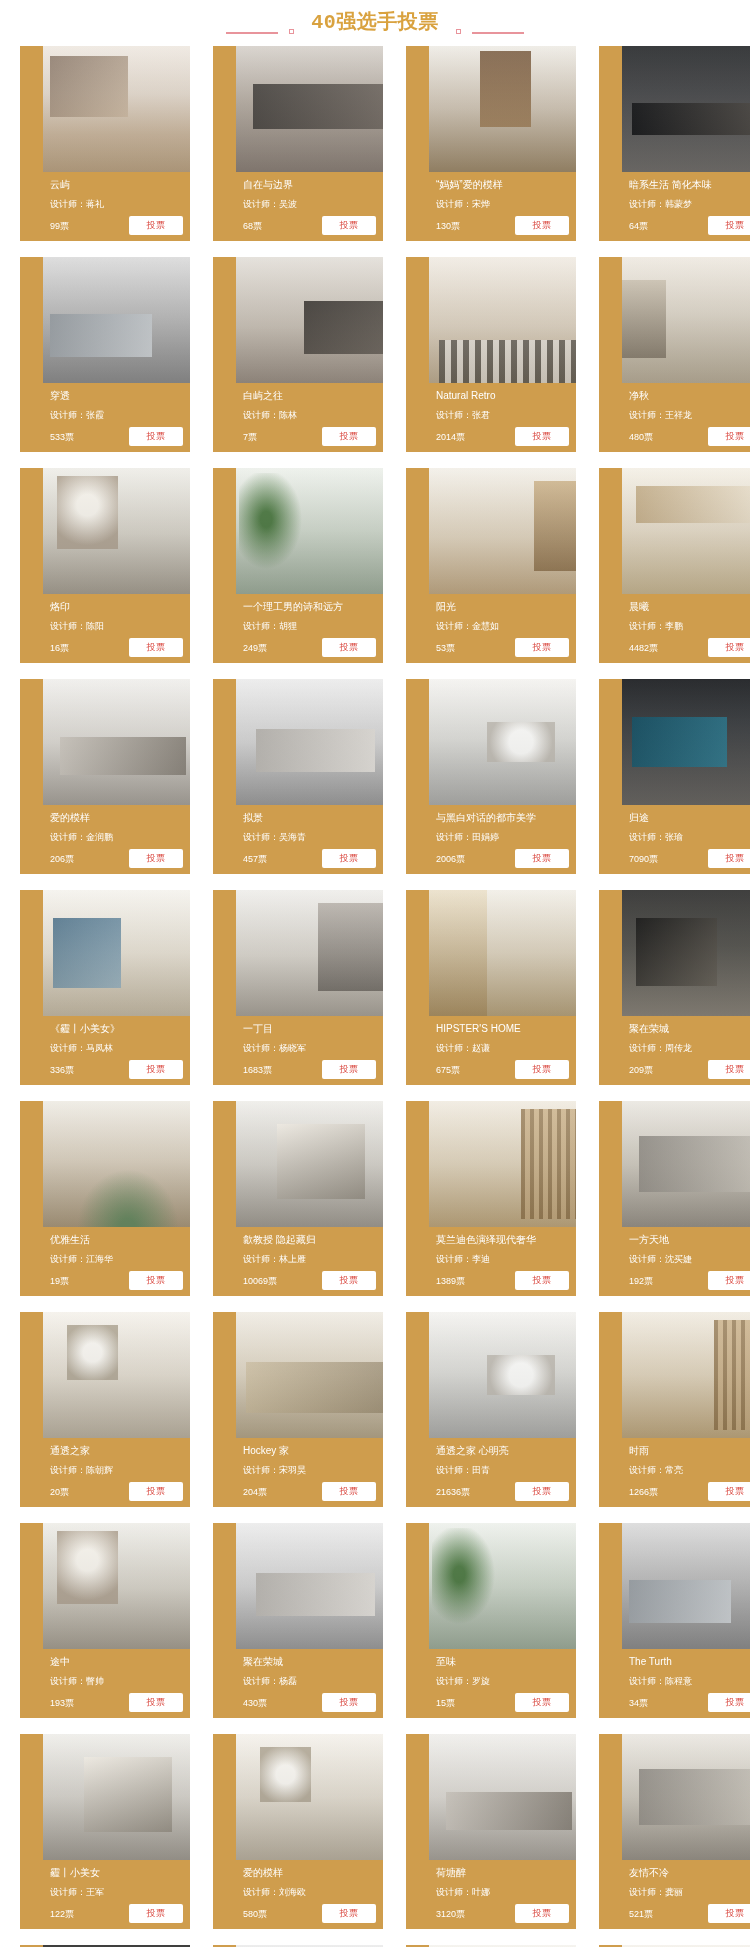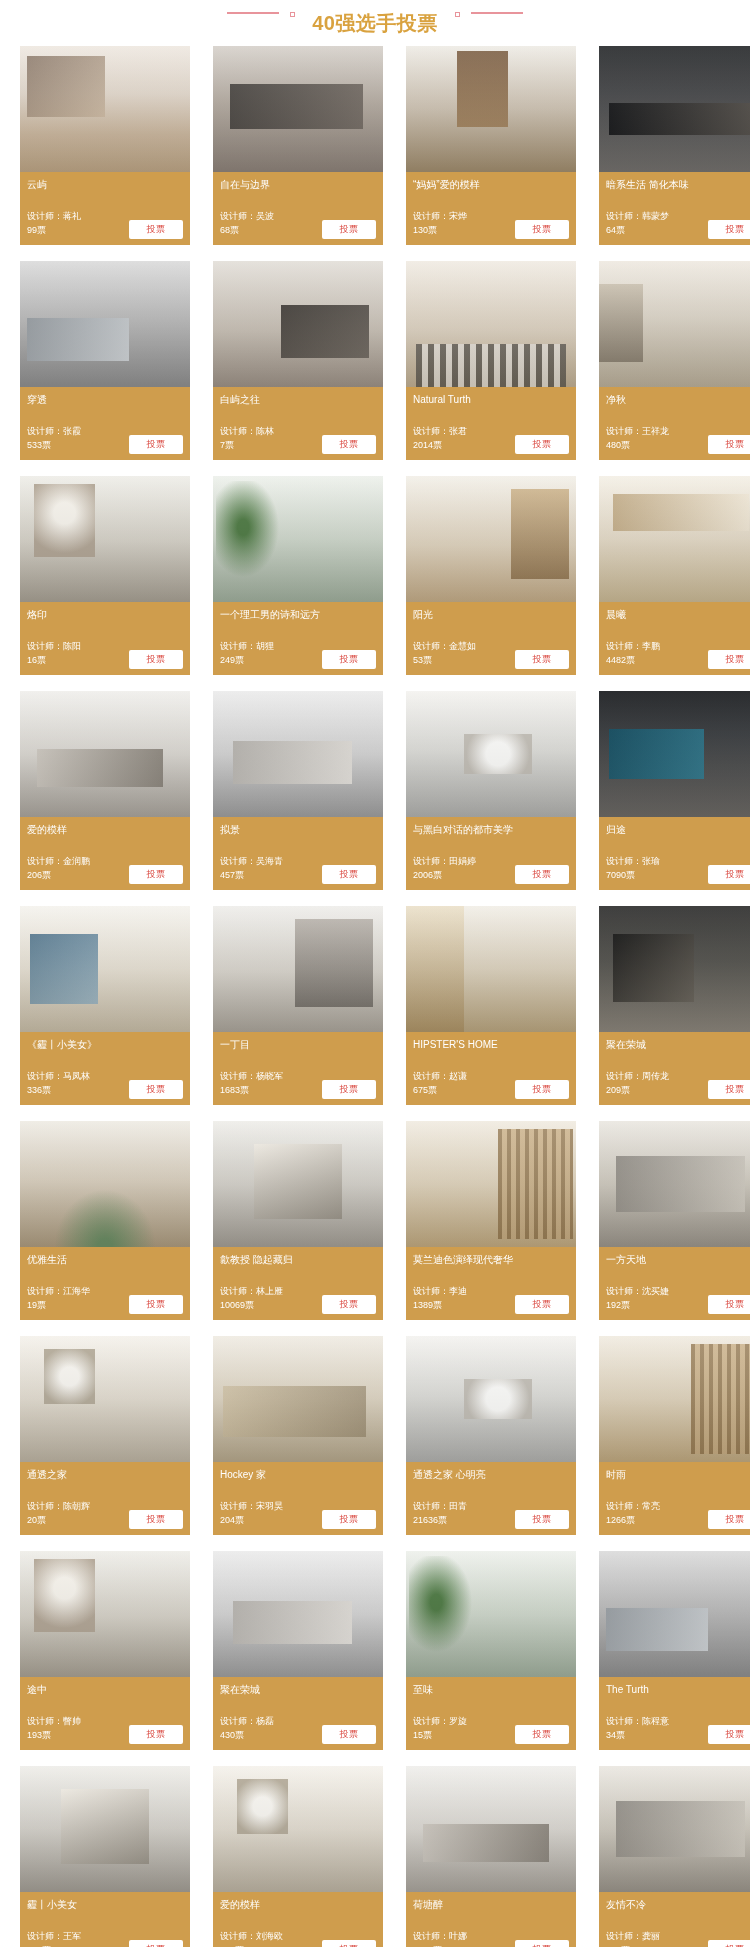--- a/index.html
+++ b/index.html
@@ -14,23 +14,24 @@
   .page-header {
     width: 750px;
     height: 46px;
     display: flex;
     align-items: center;
     justify-content: center;
     background: #ffffff;
   }
   .hdr-wrap {
     display: flex;
-    align-items: flex-start;
+    align-items: flex-end;
     justify-content: center;
     gap: 8px;
+    font-family: Liberation Mono, monospace;
   }
   .hdr-line {
     width: 52px;
     height: 2px;
     background: #e8949b;
   }
   .hdr-sq {
     width: 5px;
     height: 5px;
     border: 1px solid #e8949b;
@@ -56,20 +57,21 @@
     column-gap: 23px;
     row-gap: 16px;
     padding: 0 20px 14px 20px;
   }
 
   .card {
     width: 170px;
     background: #cf9d4d;
     overflow: hidden;
     position: relative;
+    padding-left: 23px;
   }
   .card-photo {
     width: 170px;
     height: 126px;
     position: relative;
     overflow: hidden;
     background: #b9b5ad;
   }
   .card-photo .ph {
     position: absolute;
@@ -86,29 +88,29 @@
     line-height: 13px;
     font-weight: normal;
     white-space: nowrap;
     overflow: hidden;
     text-overflow: ellipsis;
   }
   .card-designer {
     font-size: 9px;
     color: #ffffff;
     line-height: 13px;
-    margin-top: 19px;
+    margin-top: 7px;
     white-space: nowrap;
     overflow: hidden;
   }
   .card-votes {
     font-size: 9px;
     color: #ffffff;
     line-height: 13px;
-    margin-top: 1px;
+    margin-top: 9px;
   }
   .vote-btn {
     position: absolute;
     right: 7px;
     bottom: 6px;
     width: 54px;
     height: 19px;
     background: #ffffff;
     border: none;
     border-radius: 2px;
@@ -294,21 +296,21 @@
         <div class="card-votes">7票</div>
         <button class="vote-btn">投票</button>
       </div>
     </div>
     <div class="card">
       <div class="card-photo">
         <div class="ph ph-g"></div>
         <div class="ph-overlay"></div>
       </div>
       <div class="card-info">
-        <div class="card-title">Natural Turth</div>
+        <div class="card-title">Natural Retro</div>
         <div class="card-designer">设计师：张君</div>
         <div class="card-votes">2014票</div>
         <button class="vote-btn">投票</button>
       </div>
     </div>
     <div class="card">
       <div class="card-photo">
         <div class="ph ph-h"></div>
         <div class="ph-overlay"></div>
       </div>

